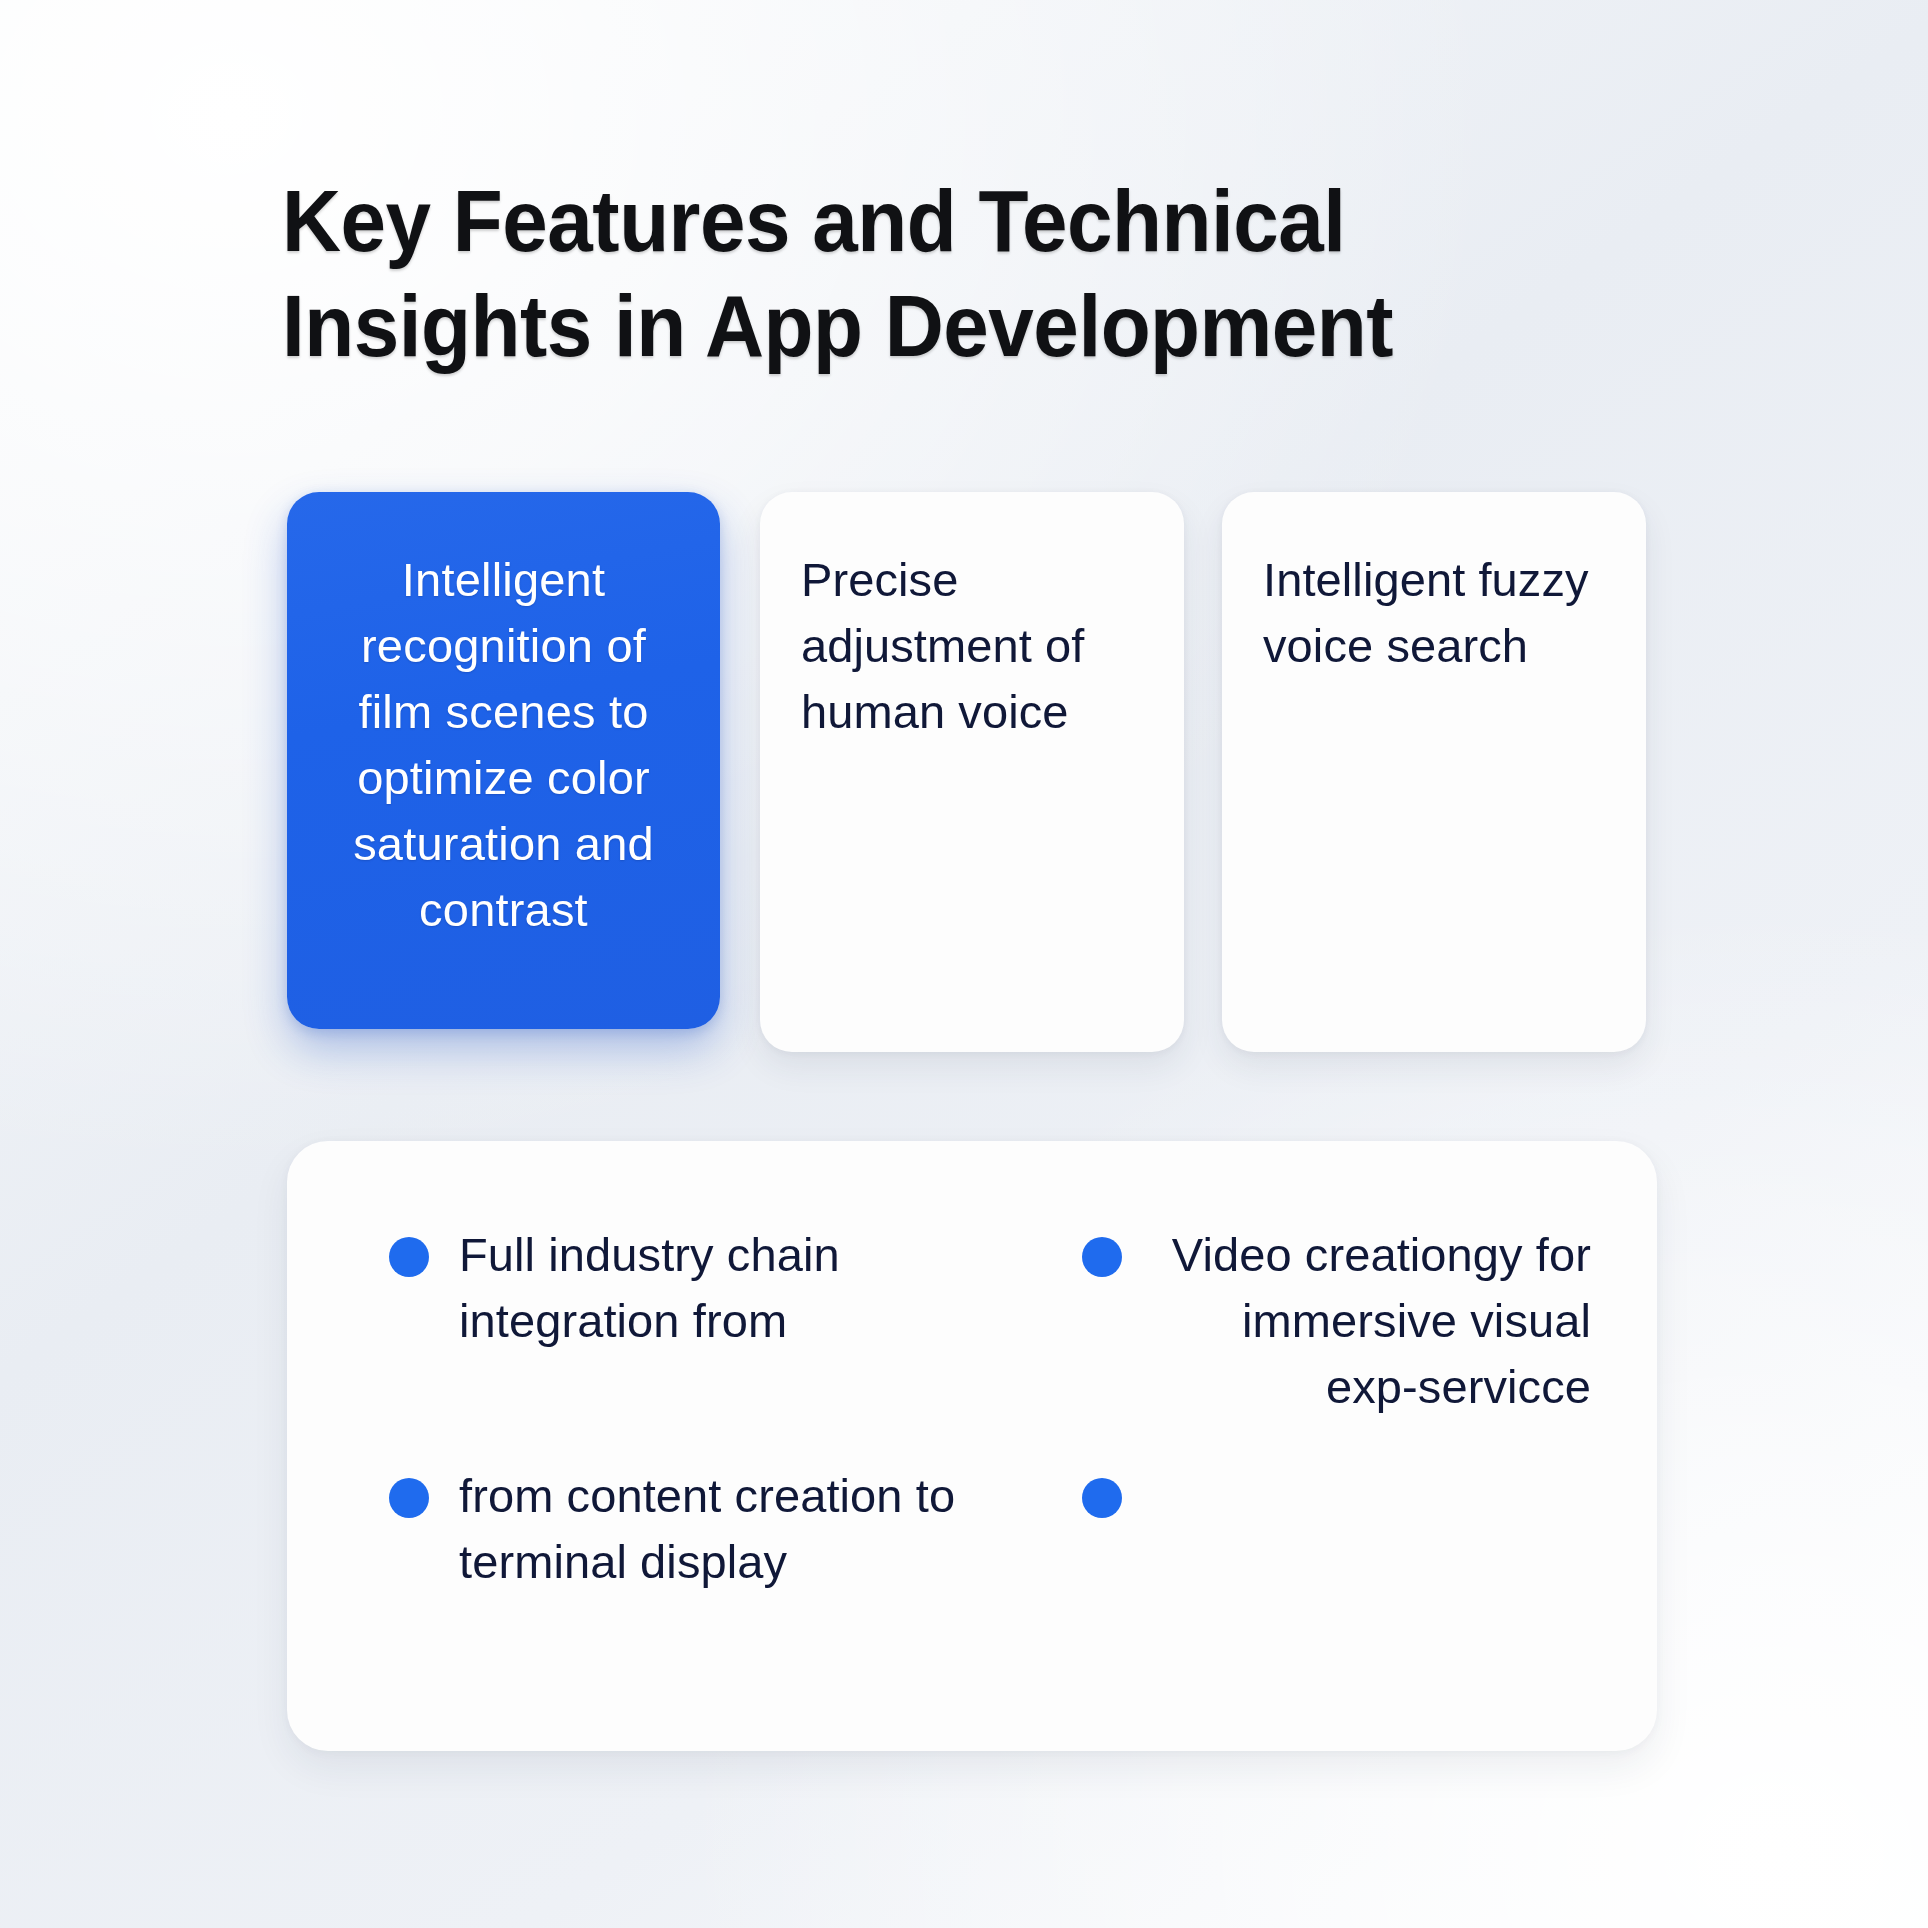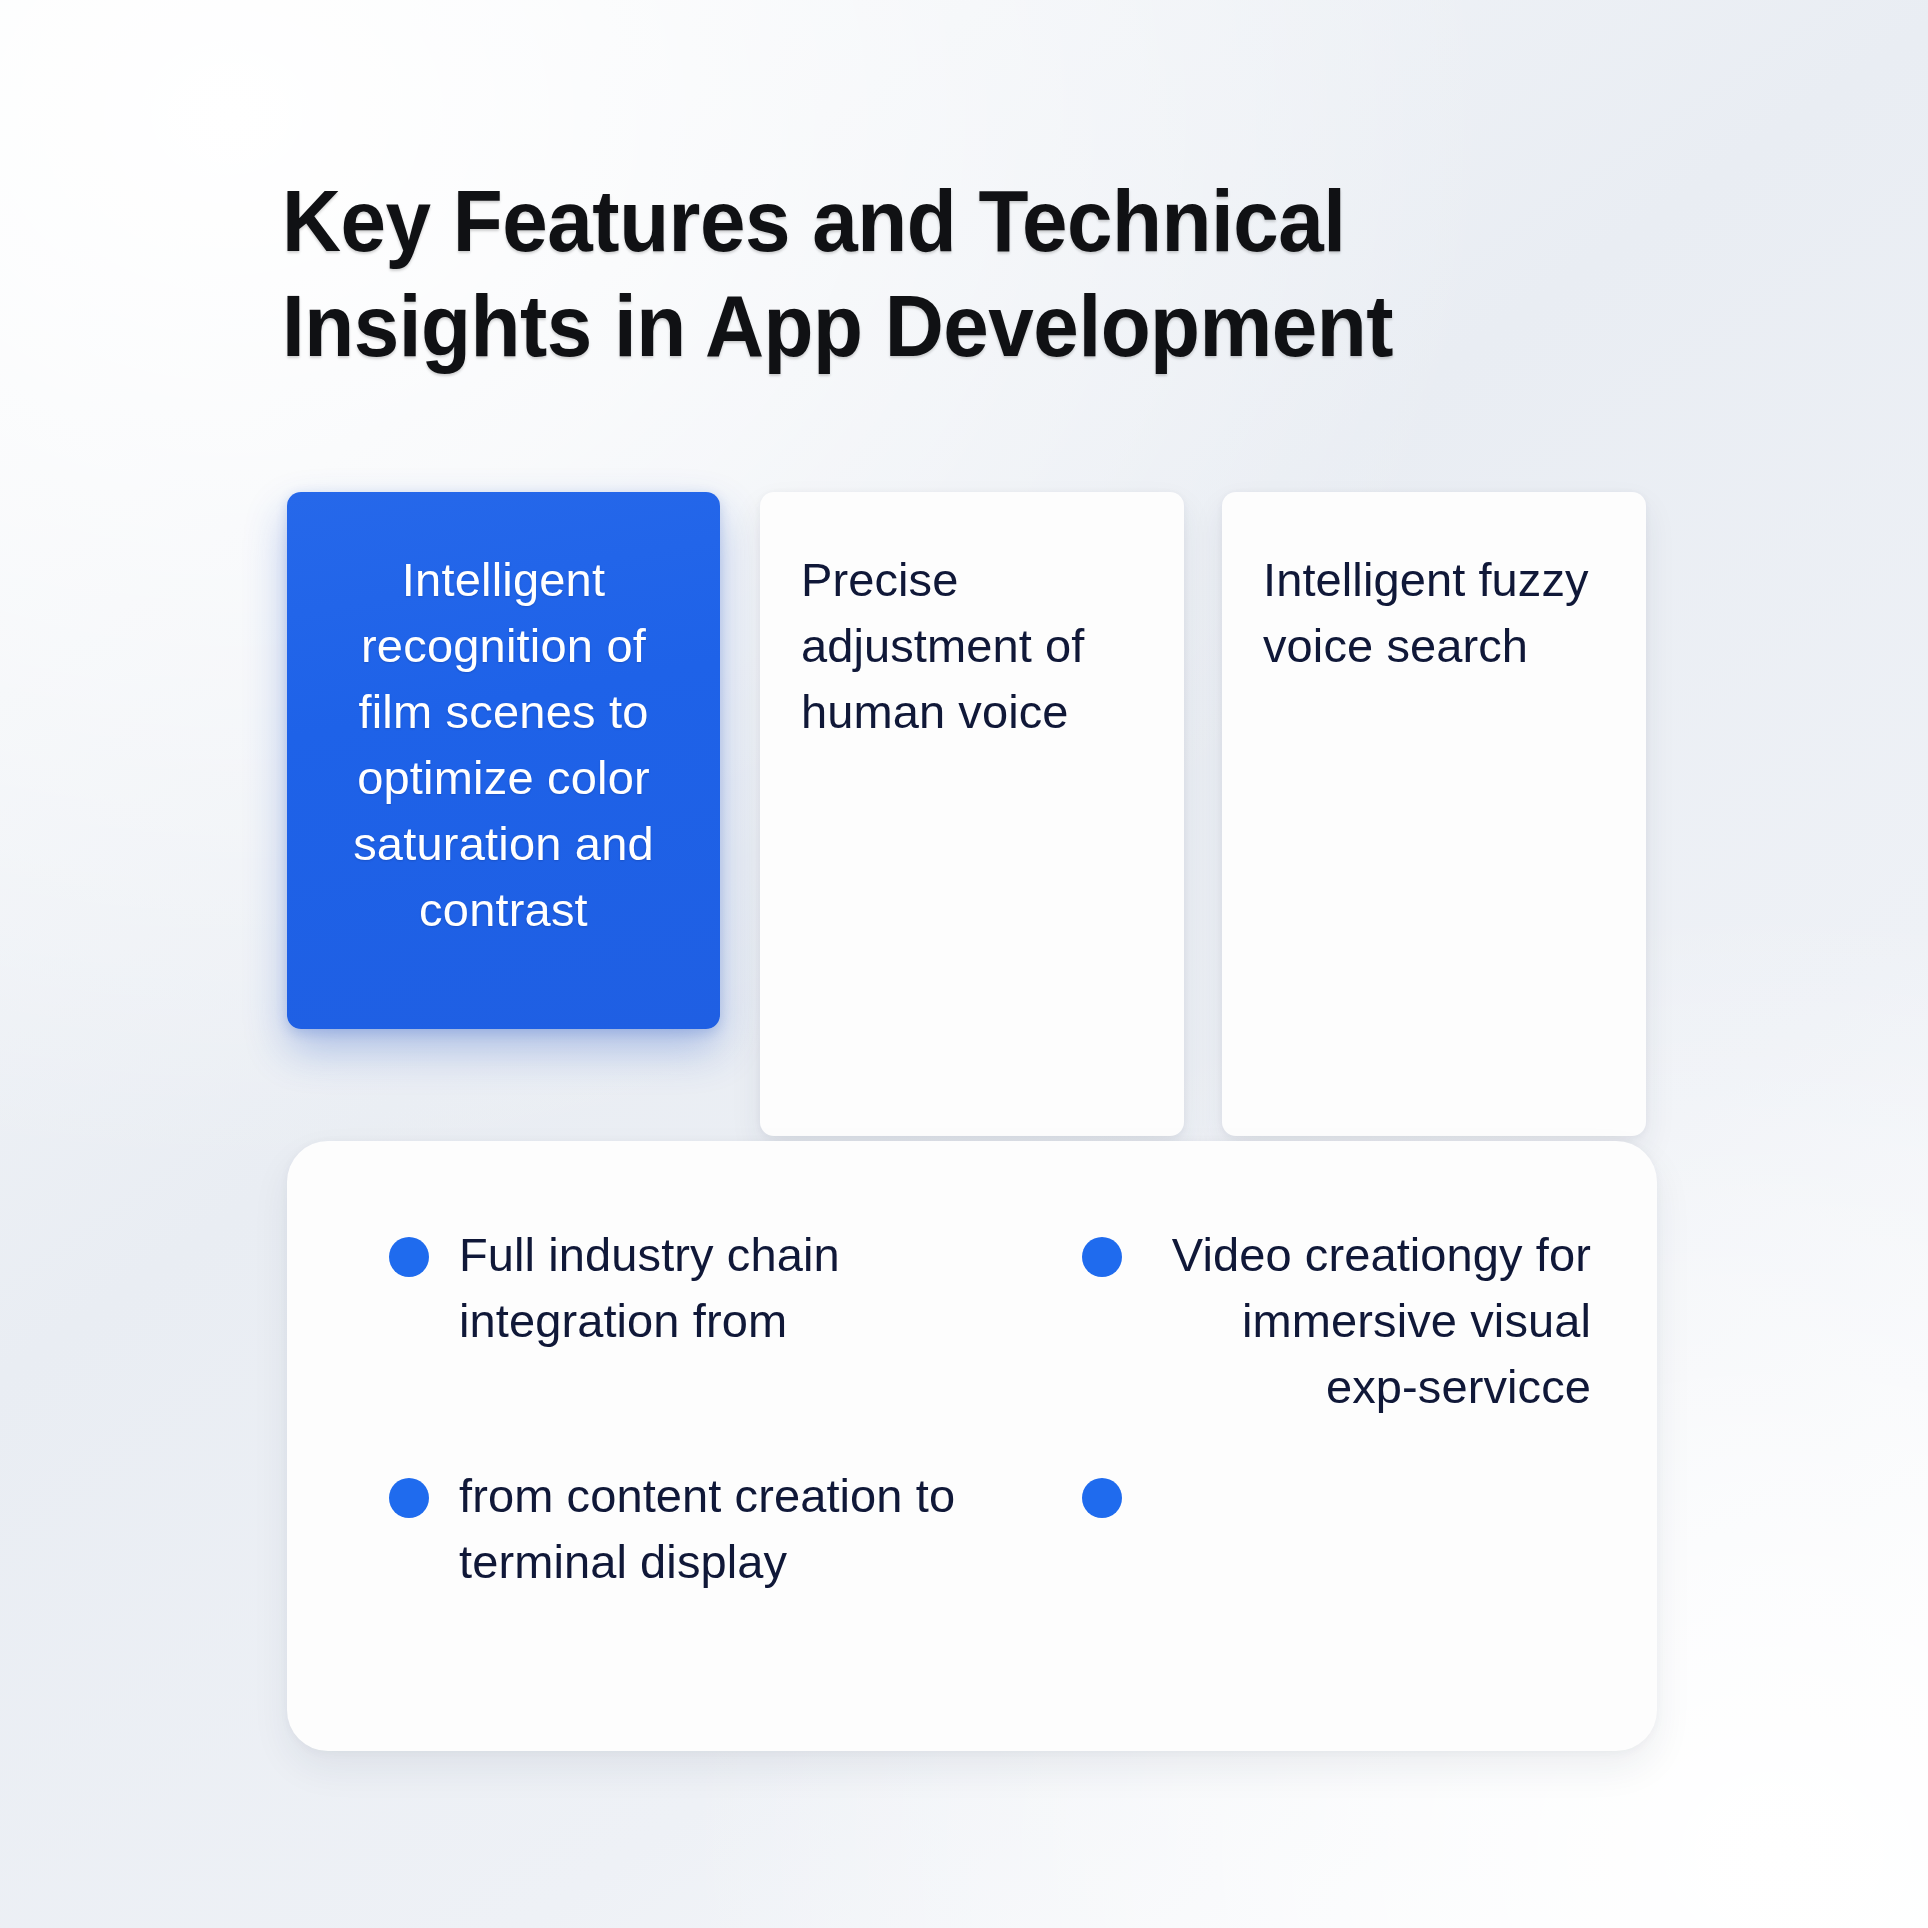--- a/index.html
+++ b/index.html
@@ -50,36 +50,36 @@
     position: absolute;
     left: 287px;
     top: 492px;
     width: 1370px;
     height: 556px;
     display: flex;
     align-items: flex-start;
   }
   .feature-card {
     box-sizing: border-box;
-    border-radius: 14px;
+    border-radius: 32px;
     padding: 55px 41px 41px 41px;
     position: relative;
   }
   .feature-card.highlight {
     width: 433px;
     height: 537px;
     background: linear-gradient(170deg, #2668ea 0%, #1e62e8 40%, #1f5fe3 100%);
     box-shadow: 0 21px 43px rgba(25, 79, 196, 0.30), 0 3.8px 11.3px rgba(25,79,196,0.18);
     display: flex;
     align-items: flex-start;
     justify-content: center;
   }
   .feature-card.plain {
     width: 424px;
-    height: 644px;
+    height: 560px;
     background: #fdfdfd;
     box-shadow: 0 15px 32px rgba(34, 46, 74, 0.08), 0 1.9px 7.5px rgba(34,46,74,0.05);
   }
   .card-gap-a { width: 40px; flex: 0 0 40px; }
   .card-gap-b { width: 38px; flex: 0 0 38px; }
 
   .card-text-highlight {
     font-size: 47px;
     line-height: 66px;
     color: #ffffff;

